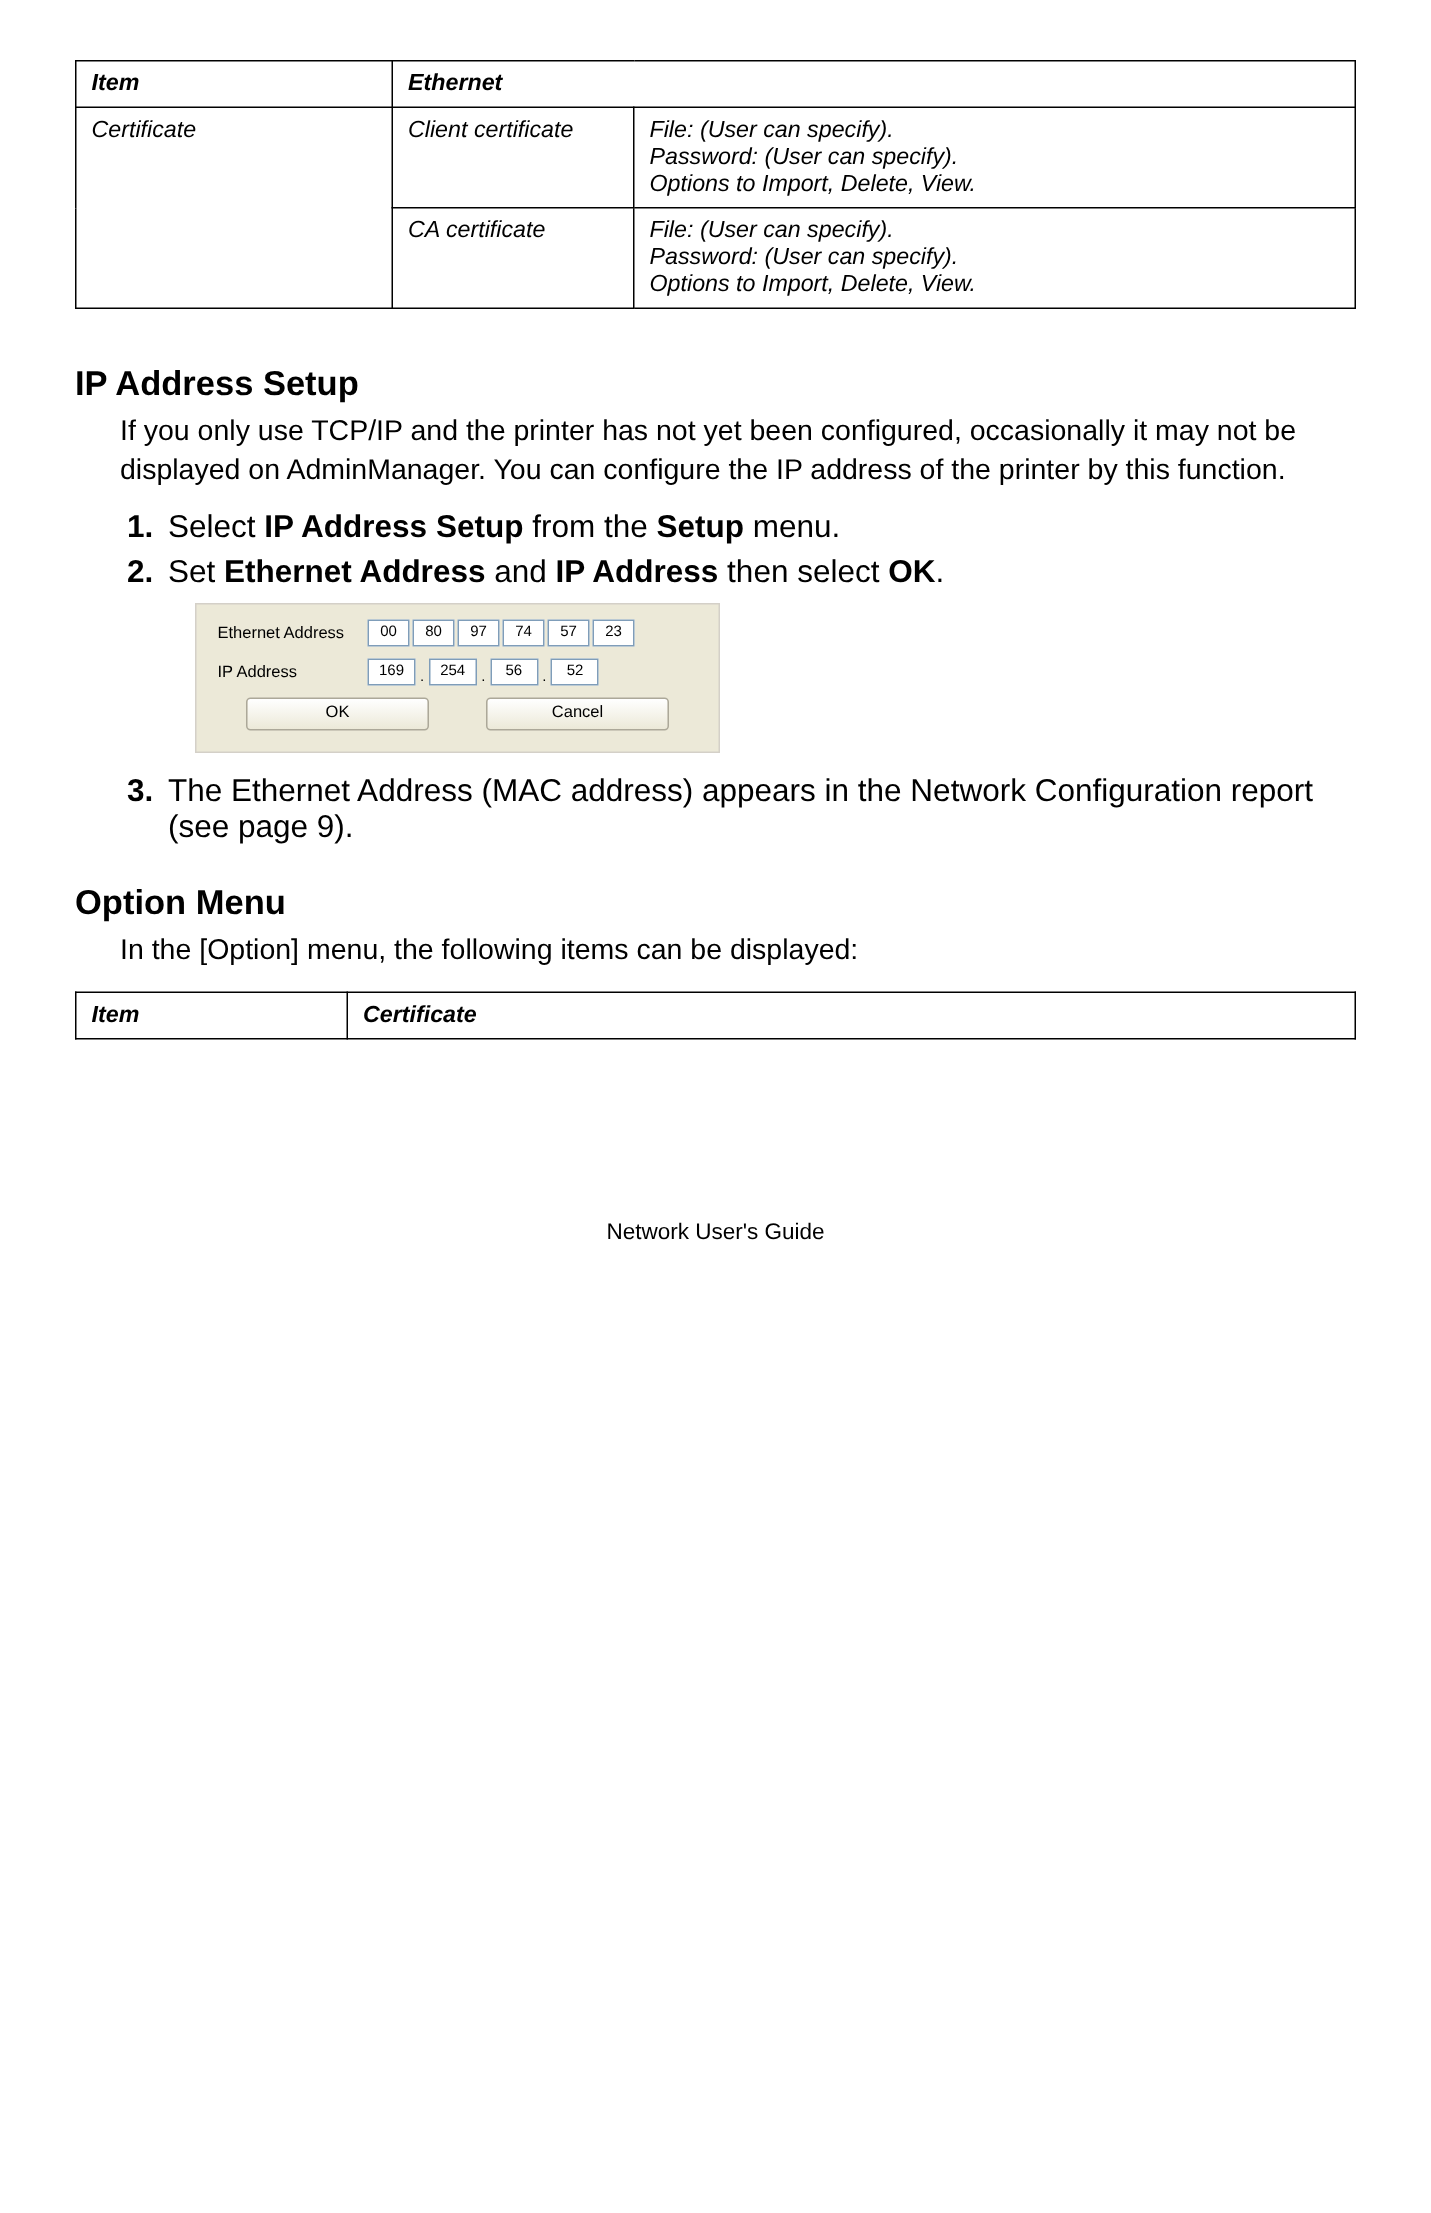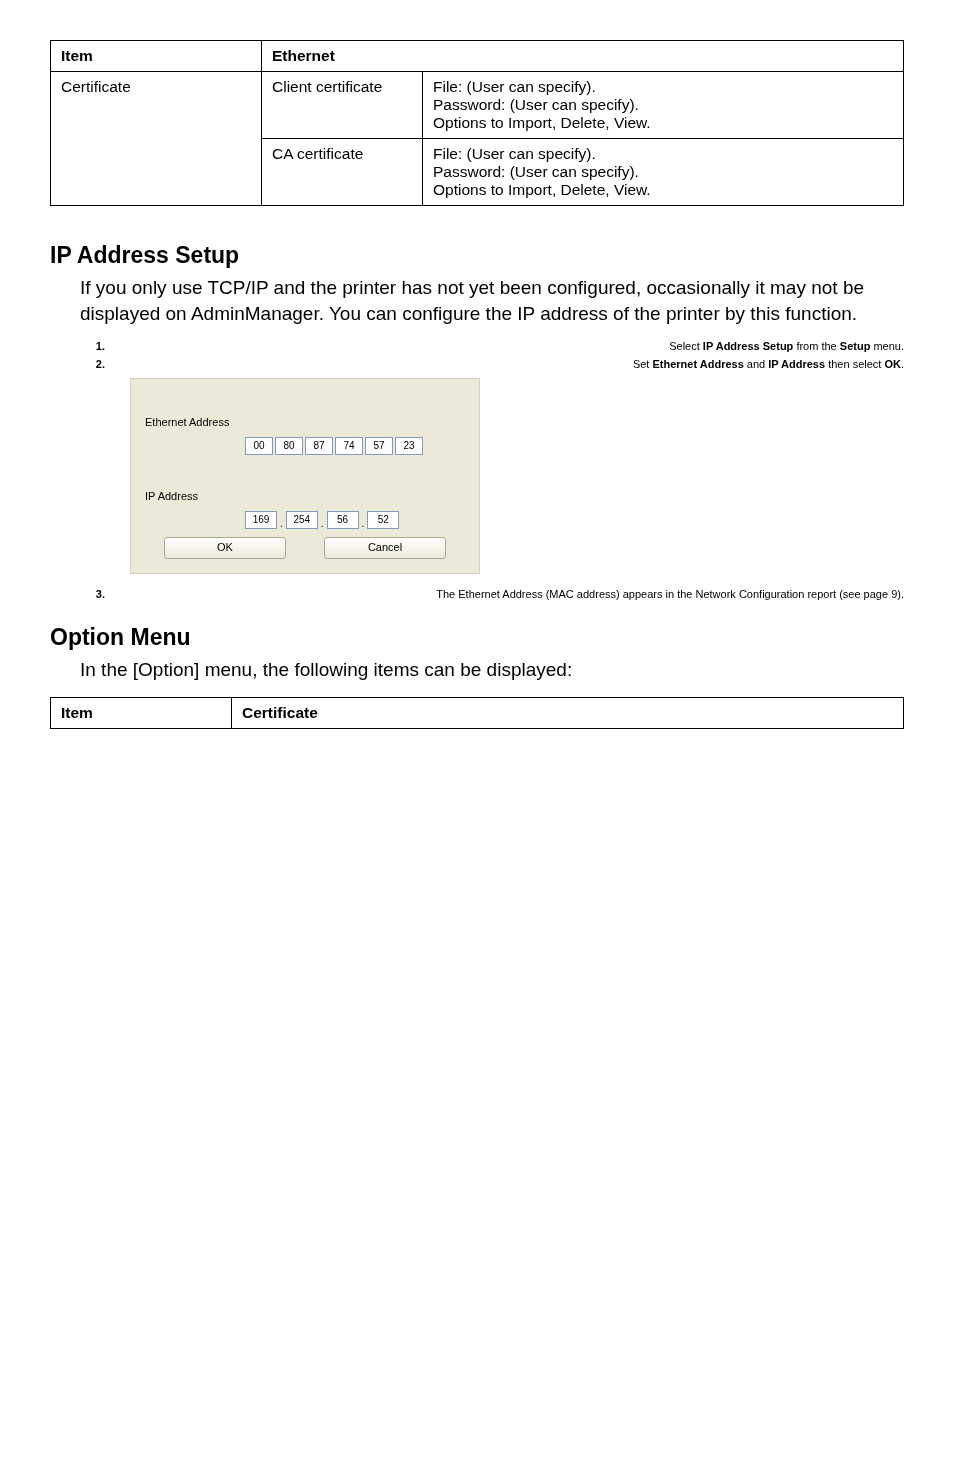--- a/index.html
+++ b/index.html
@@ -8,20 +8,21 @@
     font-family: Verdana, Geneva, sans-serif;
     font-size: 16px;
     color: #000;
     background: #fff;
     width: 854px;
   }
   table.data-table {
     border-collapse: collapse;
     width: 100%;
     margin-bottom: 36px;
+    font-style: italic;
   }
   table.data-table th, table.data-table td {
     border: 1.5px solid #000;
     padding: 6px 10px;
     text-align: left;
     vertical-align: top;
     font-size: 15.5px;
   }
   table.data-table th {
     font-weight: bold;
@@ -34,24 +35,23 @@
   p.body {
     margin: 4px 0 14px 30px;
     line-height: 1.35;
     font-size: 19px;
   }
   ol.steps {
     margin: 8px 0 8px 30px;
     padding-left: 28px;
   }
   ol.steps li {
-    font-size: 11px;
+    font-size: 21px;
     margin-bottom: 6px;
     padding-left: 4px;
-    text-align: right;
   }
   ol.steps li::marker {
     font-weight: bold;
   }
   .embedded-ui {
     background: #ece9d8;
     width: 320px;
     margin: 8px 0 14px 80px;
     padding: 10px 14px 14px 14px;
     font-family: Tahoma, sans-serif;
@@ -75,21 +75,20 @@
   }
   .ui-box {
     width: 26px;
     height: 16px;
     background: #fff;
     border: 1px solid #7f9db9;
     font-size: 10px;
     text-align: center;
     line-height: 16px;
     display: inline-block;
-    margin-top: 48px;
   }
   .ui-dot {
     font-size: 10px;
     padding: 0 1px;
     align-self: flex-end;
   }
   .ui-buttons {
     display: flex;
     justify-content: space-around;
     margin-top: 6px;
@@ -146,21 +145,21 @@
     <span>Set </span><b>Ethernet Address</b><span> and </span><b>IP Address</b><span> then select </span><b>OK</b><span>.</span>
   </li>
 </ol>
 
 <div class="embedded-ui">
   <div class="ui-row">
     <div class="ui-label">Ethernet Address</div>
     <div class="ui-inputs">
       <span class="ui-box">00</span>
       <span class="ui-box">80</span>
-      <span class="ui-box">87</span>
+      <span class="ui-box">97</span>
       <span class="ui-box">74</span>
       <span class="ui-box">57</span>
       <span class="ui-box">23</span>
     </div>
   </div>
   <div class="ui-row">
     <div class="ui-label">IP Address</div>
     <div class="ui-inputs">
       <span class="ui-box" style="width:30px">169</span>
         <span class="ui-dot">.</span>
@@ -187,13 +186,14 @@
 <table class="data-table">
   <tbody>
       <tr>
     <th style="width:160px">Item</th>
     <th>Certificate</th>
   </tr>
 </tbody>
   </table>
 
 <div class="footer">
+  <div>Network User's Guide</div>
 </div>
 
 </body></html>

